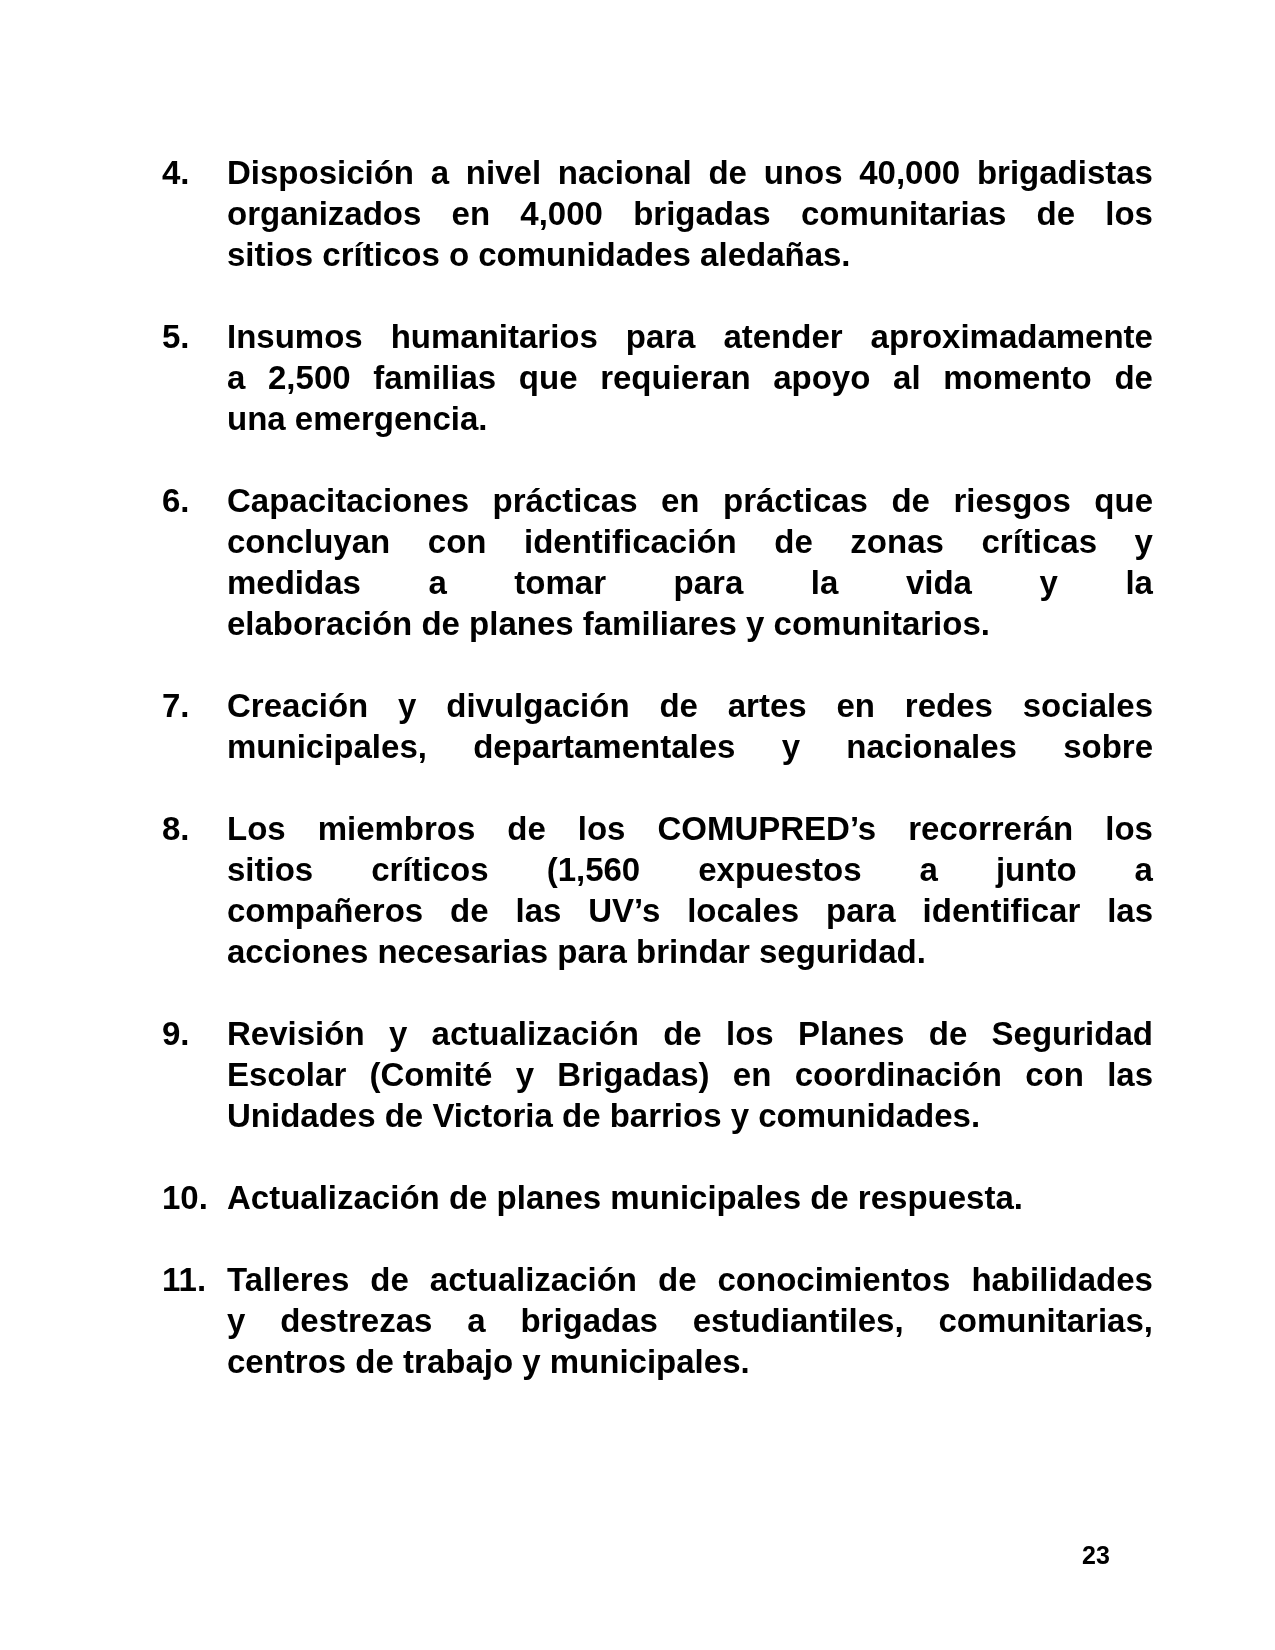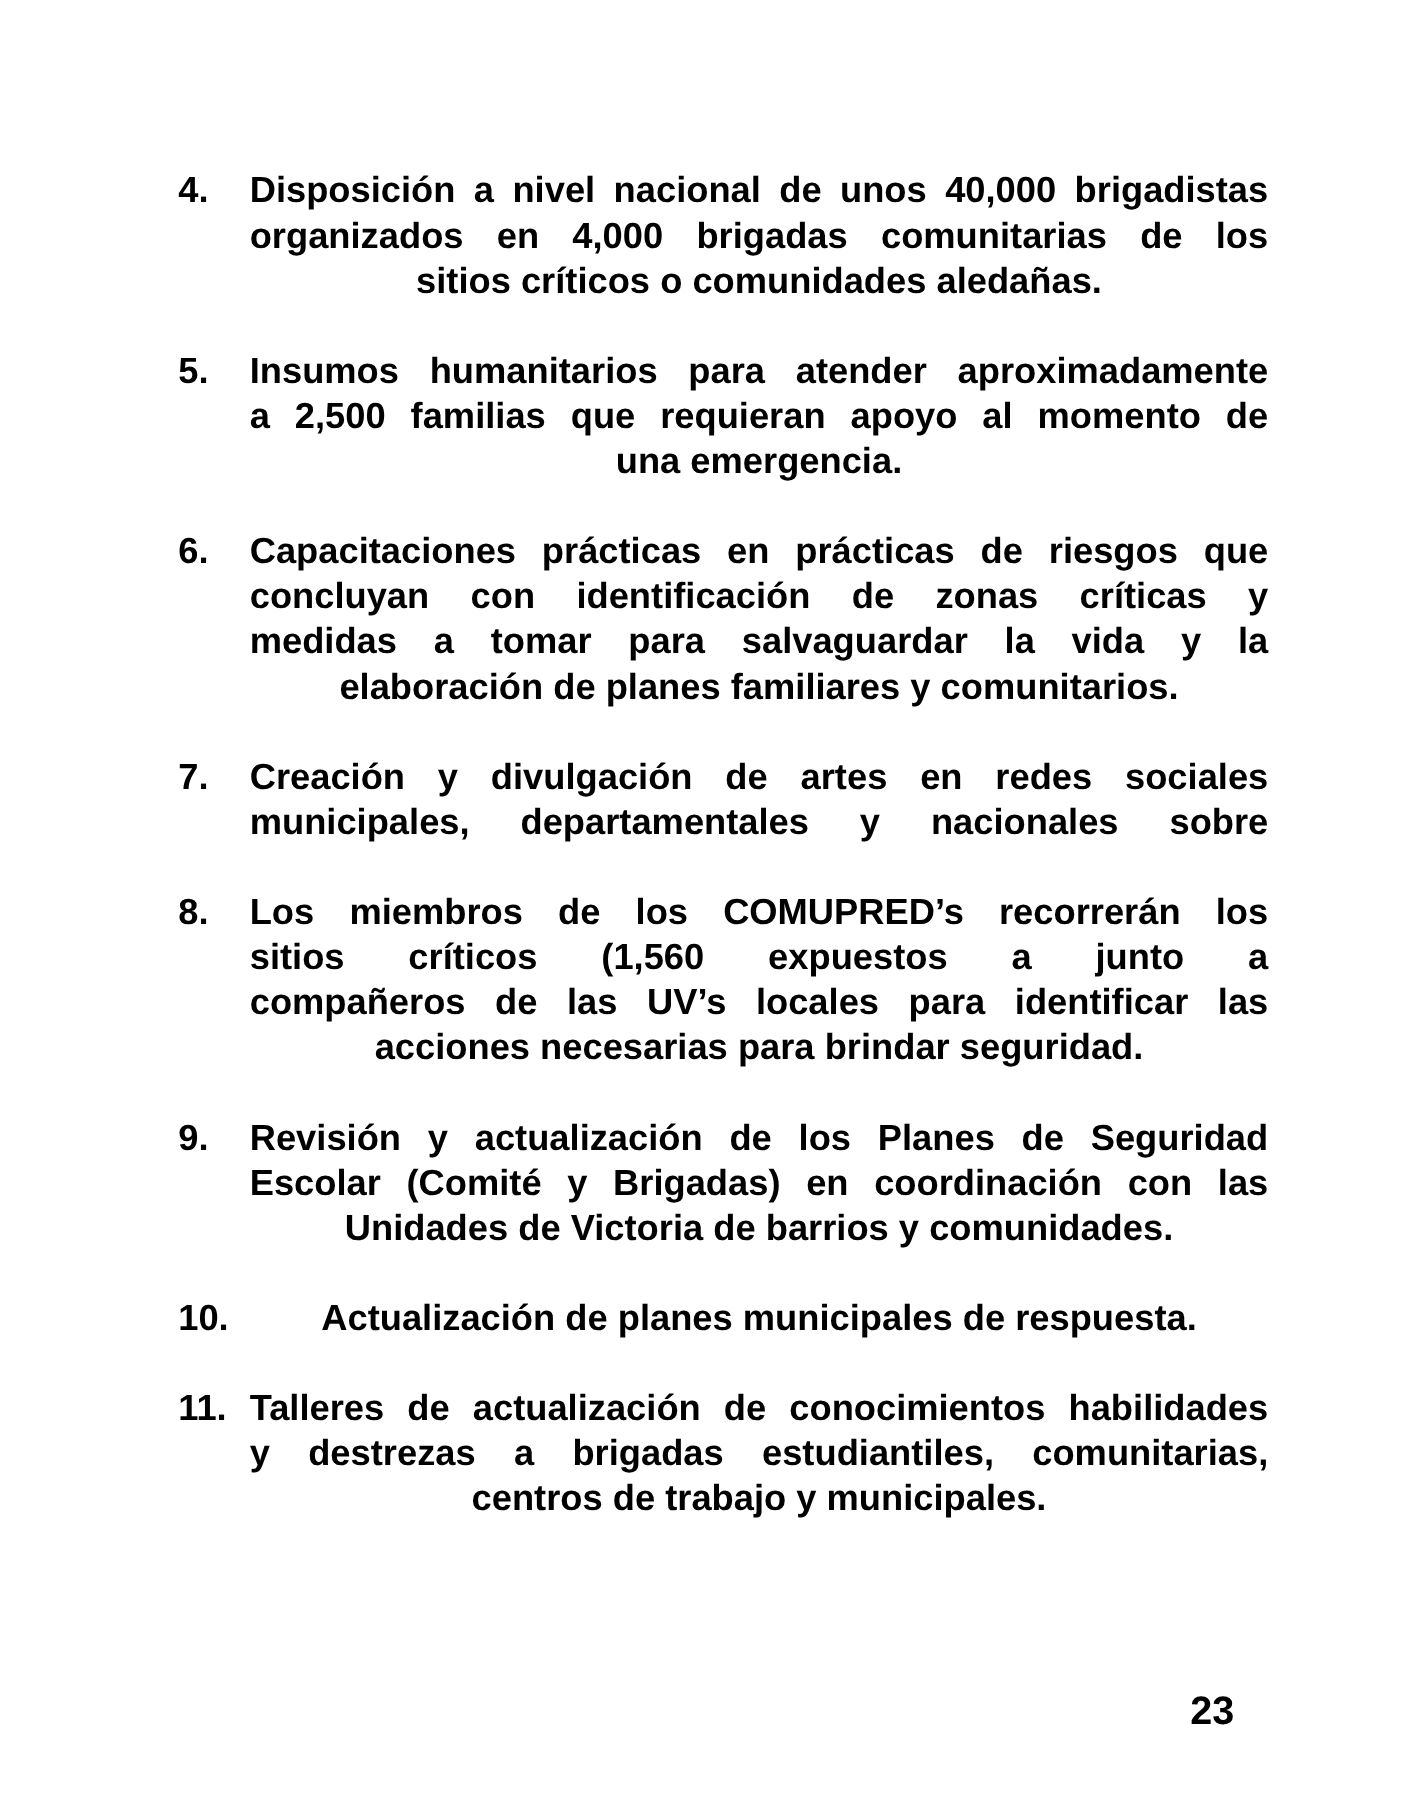--- a/index.html
+++ b/index.html
@@ -36,21 +36,20 @@
   .item:last-child {
     margin-bottom: 12px;
   }
   .marker {
     flex: 0 0 65px;
     width: 65px;
   }
   .itembody {
     flex: 1 1 auto;
     min-width: 0;
-    text-align: center;
   }
   
   .line {
     display: flex;
     justify-content: space-between;
     height: 41px;
   }
   .line span {
     flex: 0 0 auto;
     white-space: pre;
@@ -58,21 +57,21 @@
   
   .line.last {
     display: block;
     white-space: nowrap;
   }
   .page-number {
     position: absolute;
     left: 1082px;
     top: 1540px;
     font-weight: bold;
-    font-size: 36px;
+    font-size: 25px;
     line-height: 30px;
   }
 </style>
 </head>
 <body>
 
 <div class="page">
   <div class="list">
       <div class="item">
         <div class="marker">4.</div>
@@ -142,21 +141,20 @@
             <span>de</span>
             <span>zonas</span>
             <span>críticas</span>
             <span>y</span>
           </div>
           <div class="line">
             <span>medidas</span>
             <span>a</span>
             <span>tomar</span>
             <span>para</span>
-            <span>salvaguardar</span>
             <span>la</span>
             <span>vida</span>
             <span>y</span>
             <span>la</span>
           </div>
           <div class="line last">elaboración de planes familiares y comunitarios.</div>
         </div>
       </div>
       <div class="item">
         <div class="marker">7.</div>

